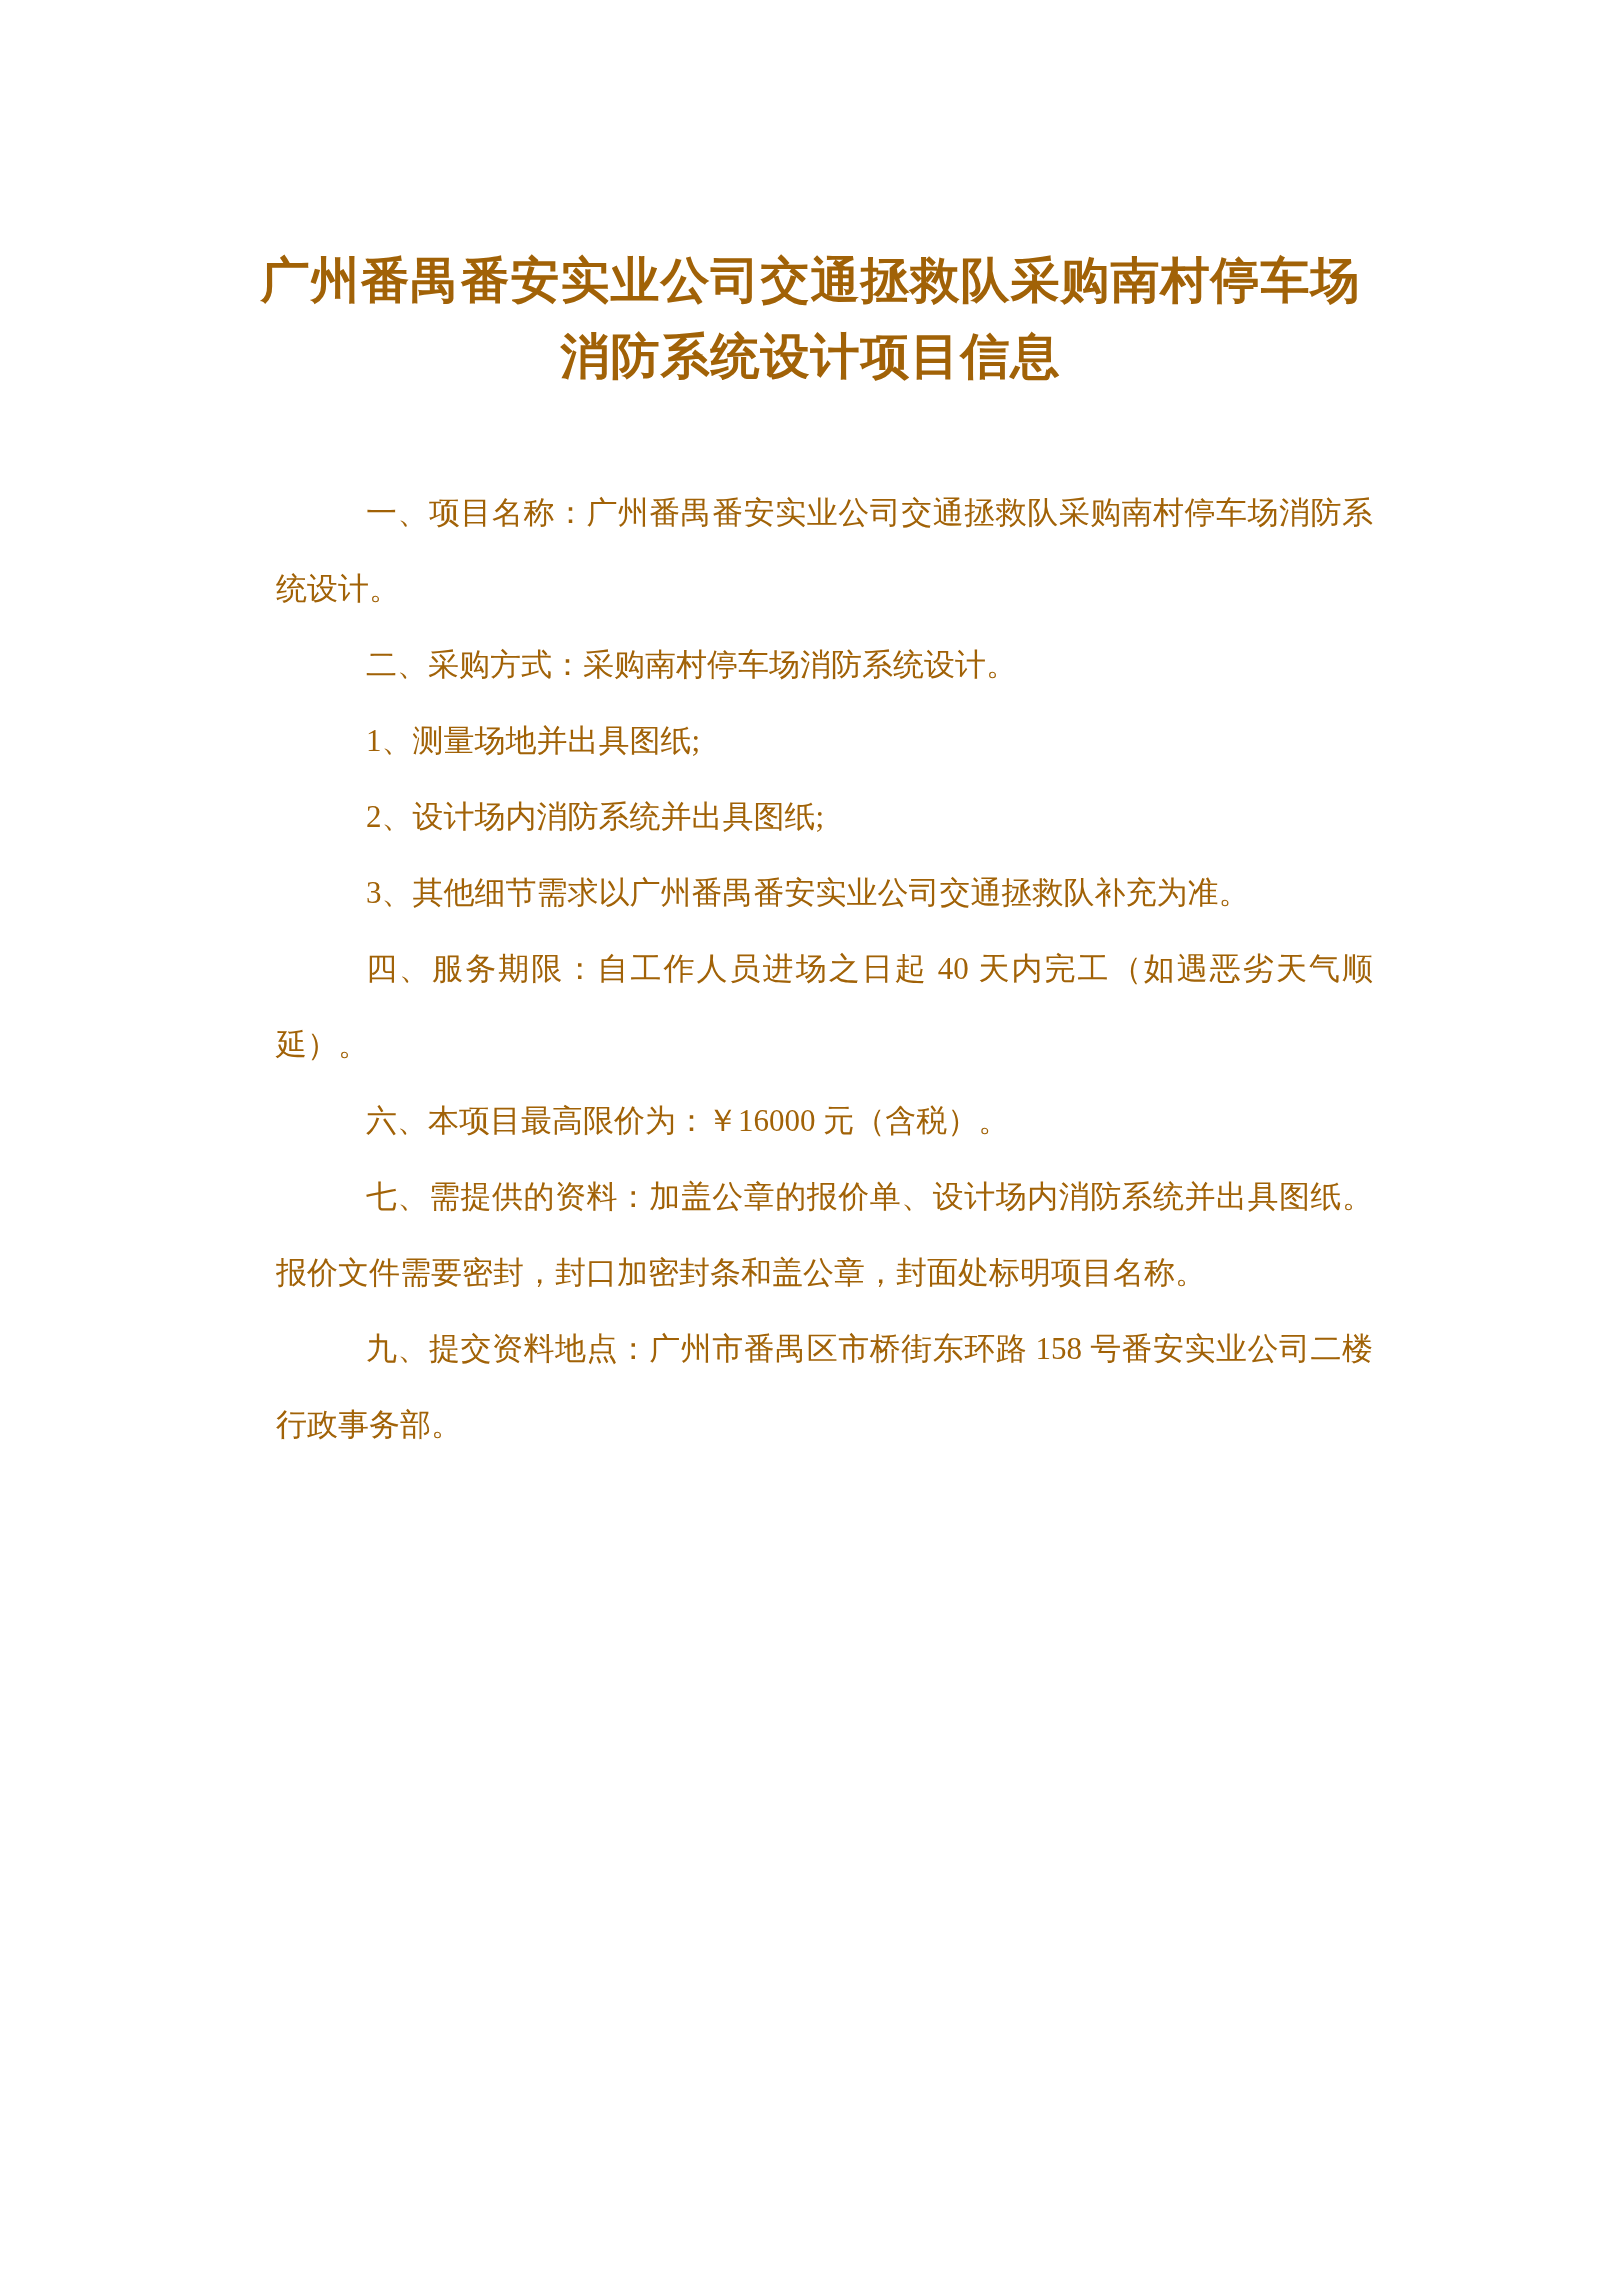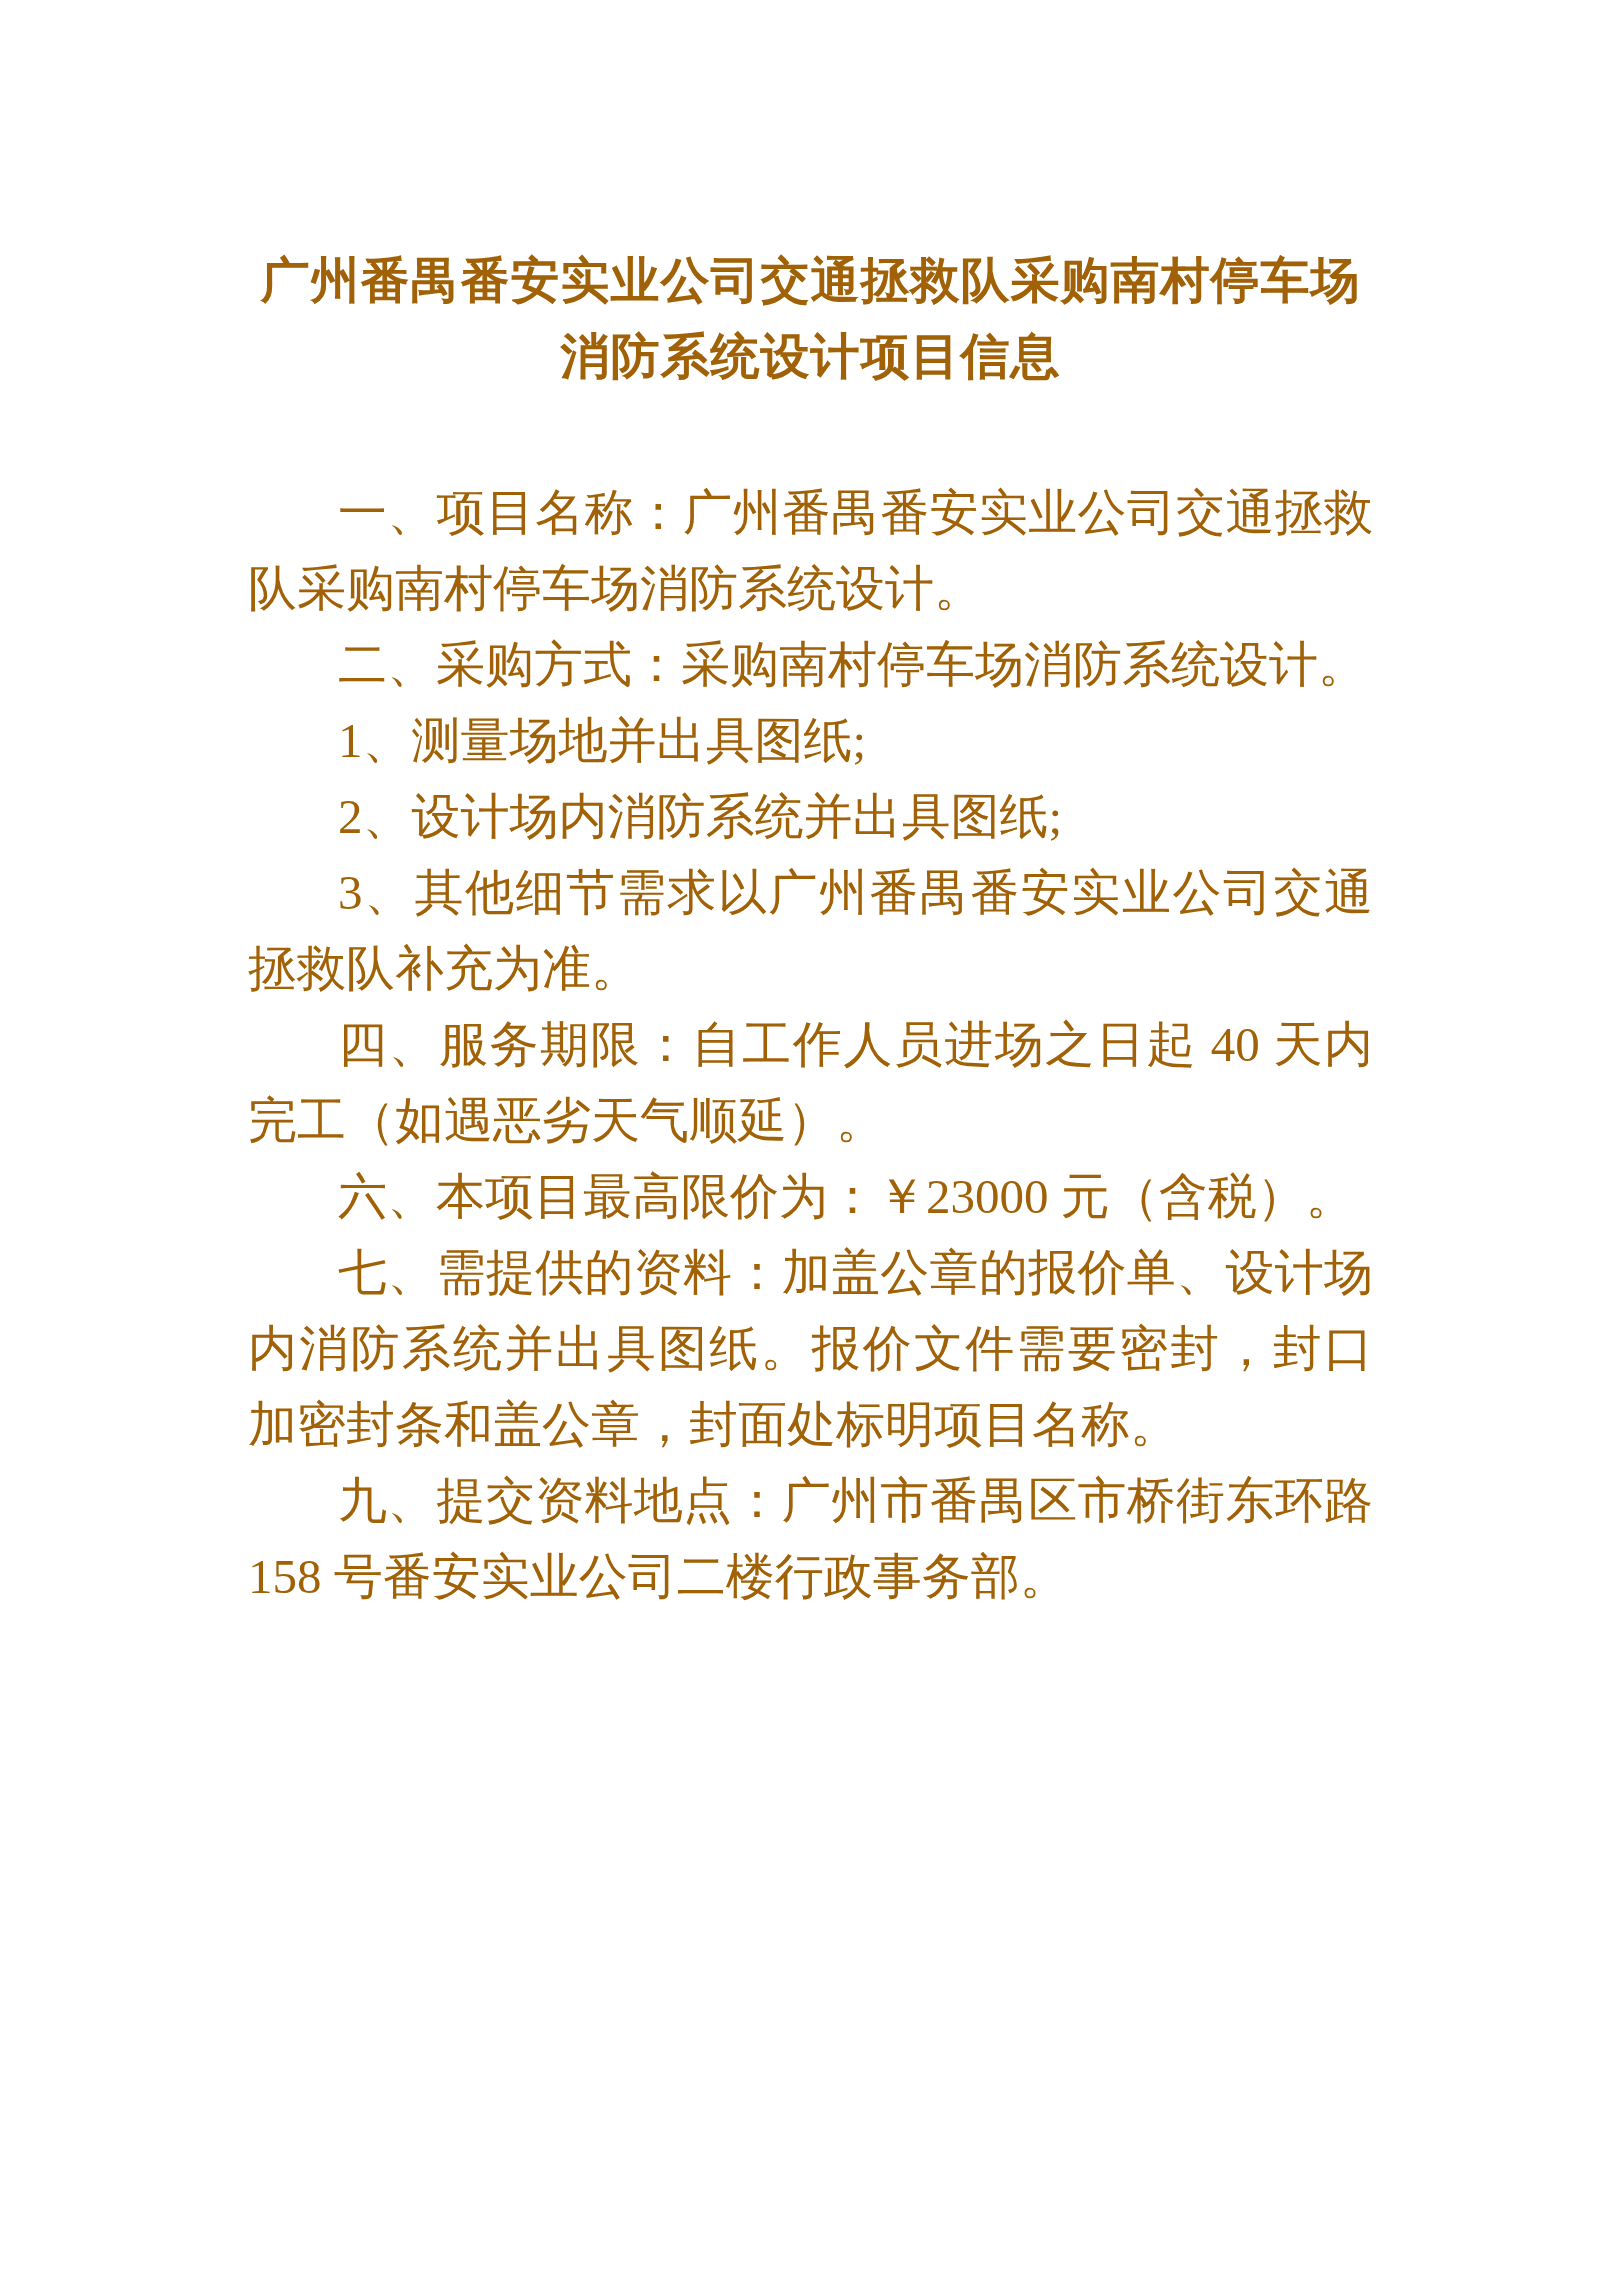--- a/index.html
+++ b/index.html
@@ -28,24 +28,25 @@
     line-height: 76px;
     text-align: center;
     letter-spacing: 1px;
   }
   .doc-title .title-line {
     display: block;
     white-space: nowrap;
   }
   .doc-body {
     margin-top: 80px;
-    font-size: 49px;
+    font-size: 31px;
     line-height: 76px;
     text-align: justify;
     text-justify: inter-character;
+    margin-left: 28px;
   }
   .doc-body p {
     margin: 0;
     padding: 0;
     text-indent: 90px;
     text-align-last: left;
   }
 </style>
 </head>
 <body>
@@ -58,20 +59,20 @@
       <span class="title-line">消防系统设计项目信息</span>
     </h1>
 
     <div class="doc-body">
       <p>一、项目名称：广州番禺番安实业公司交通拯救队采购南村停车场消防系统设计。</p>
       <p>二、采购方式：采购南村停车场消防系统设计。</p>
       <p>1、测量场地并出具图纸;</p>
       <p>2、设计场内消防系统并出具图纸;</p>
       <p>3、其他细节需求以广州番禺番安实业公司交通拯救队补充为准。</p>
       <p>四、服务期限：自工作人员进场之日起 40 天内完工（如遇恶劣天气顺延）。</p>
-      <p>六、本项目最高限价为：￥23000 元（含税）。</p>
+      <p>六、本项目最高限价为：￥16000 元（含税）。</p>
       <p>七、需提供的资料：加盖公章的报价单、设计场内消防系统并出具图纸。报价文件需要密封，封口加密封条和盖公章，封面处标明项目名称。</p>
       <p>九、提交资料地点：广州市番禺区市桥街东环路 158 号番安实业公司二楼行政事务部。</p>
     </div>
 
   </div>
 </div>
 
 
 </body></html>

